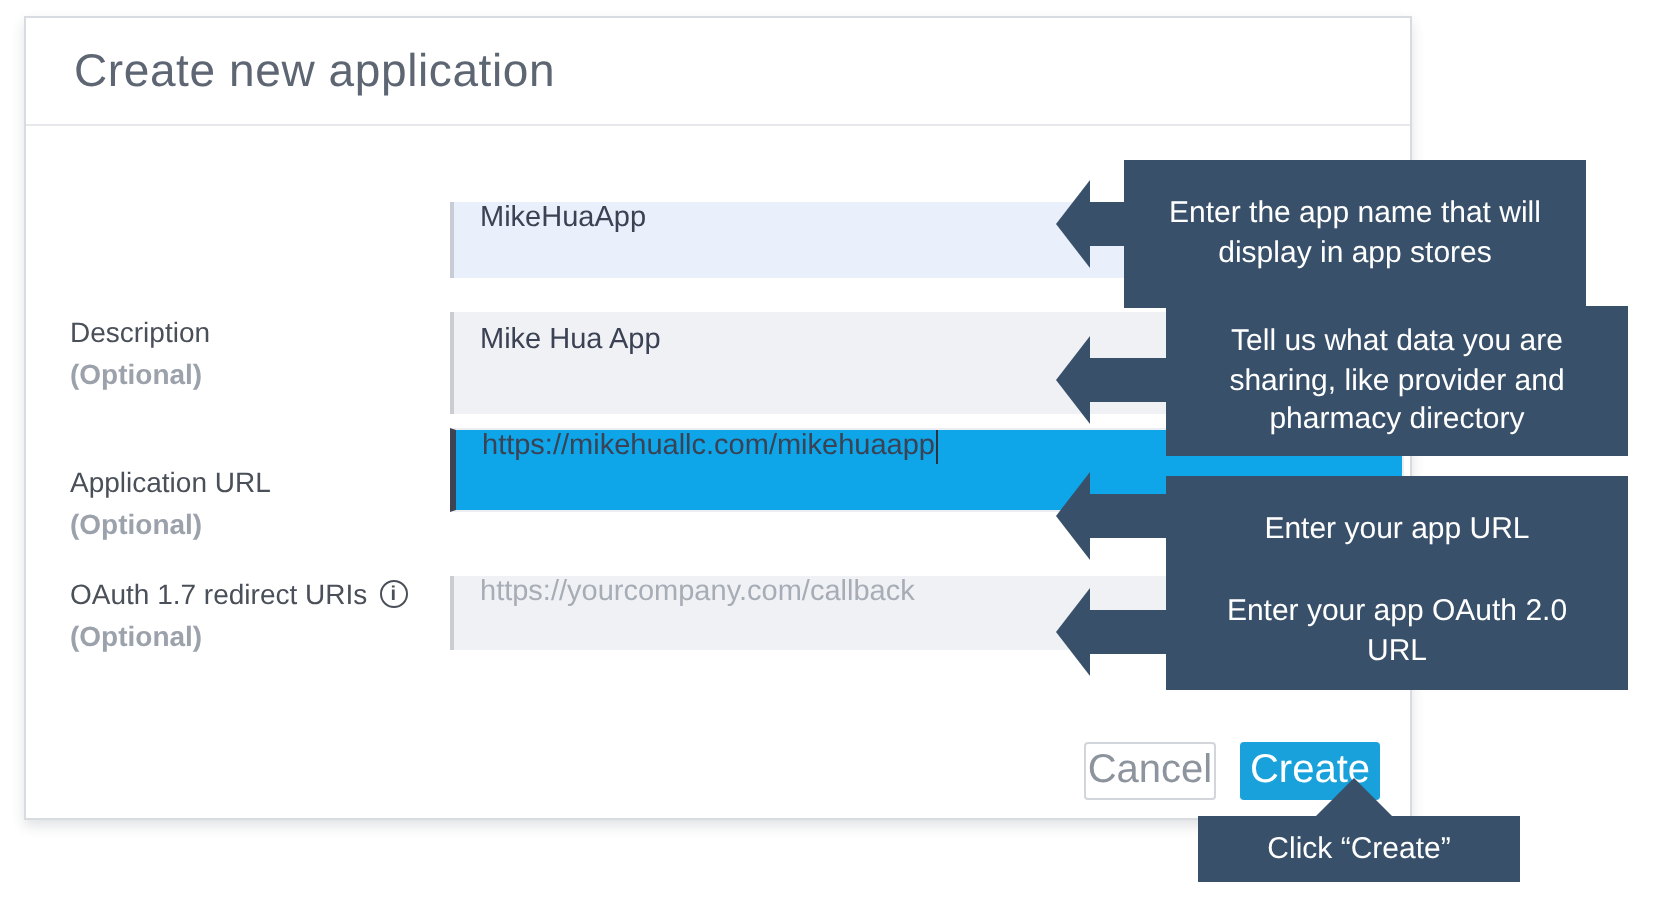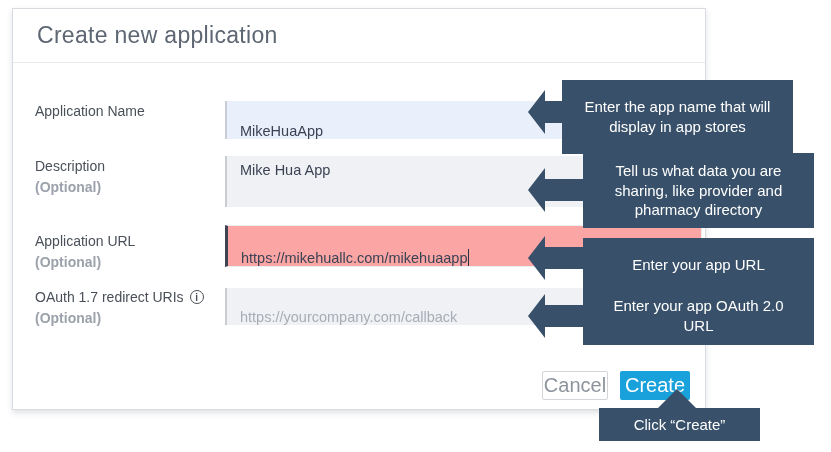--- a/index.html
+++ b/index.html
@@ -17,26 +17,26 @@
 
   
   .lbl { position:absolute; left:22px; font-size:14px; color:#4a5059; white-space:nowrap;
          display:flex; align-items:center; }
   .opt { position:absolute; left:22px; font-size:14px; color:#9ca2ab;font-weight:bold; }
   .info-icon { display:inline-flex; align-items:center; justify-content:center;
                width:14px; height:14px; border:1px solid #4a5059; border-radius:50%;
                font-size:10px; font-weight:bold; color:#4a5059; margin-left:6px; }
 
   
-  .field { position:absolute; left:212px; width:477px; display:flex; align-items:flex-end;
+  .field { position:absolute; left:212px; width:477px; display:flex; align-items:flex-start;
            padding:0 13px; font-size:14.5px; color:#3a4254; }
   .field-name  { top:92px;  height:38px; background:#e9effb; border-left:2px solid #c7ccd6; }
   .field-desc  { top:147px; height:51px; background:#f0f1f4; border-left:2px solid #c9ccd1;
                  align-items:flex-start; padding-top:6px; }
-  .field-url   { top:216px; height:42px; background:#fca5a5; border:1px solid #eceef1;
+  .field-url   { top:205px; height:42px; background:#0ea5e9; border:1px solid #eceef1;
                  border-left:3px solid #3e4452; }
   .field-oauth { top:279px; height:37px; background:#f0f1f4; border-left:2px solid #c9ccd1;
                  color:#a7adb6; }
   .caret { display:inline-block; width:1px; height:17px; background:#2b3240; margin-left:1px; }
 
   
   .btn { position:absolute; top:362px; height:29px; display:flex; align-items:center;
          justify-content:center; font-size:20px; border-radius:2px; cursor:pointer; }
   .btn-cancel { left:529px; width:66px; background:#fff; border:1px solid #d2d5da; color:#8d949d; }
   .btn-create { left:607px; width:70px; background:#18a1db; border:none; color:#ffffff; }
@@ -66,23 +66,20 @@
         border-bottom:21px solid #385069; }
 </style>
 </head>
 <body>
 
 <div class="dialog">
   <div class="dialog-header">
     <div class="dialog-title">Create new application</div>
   </div>
 
-  <div class="lbl" style="top:94px">
-    <span>Application Name</span>
-  </div>
   <div class="field field-name">
     <span>MikeHuaApp</span>
   </div>
 
   <div class="lbl" style="top:149px">
     <span>Description</span>
   </div>
   <div class="opt" style="top:170px">(Optional)</div>
   <div class="field field-desc">
     <span>Mike Hua App</span>

